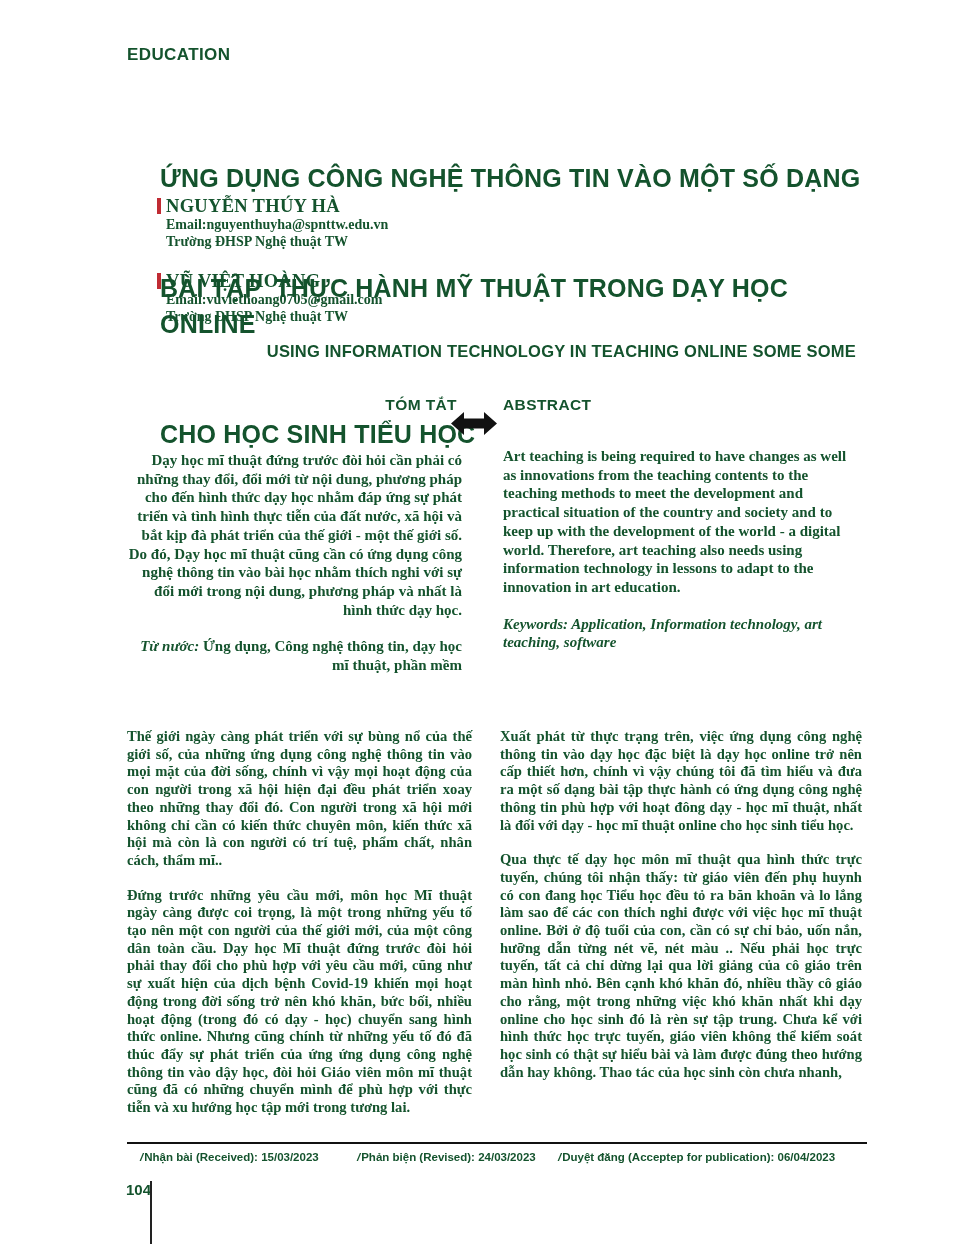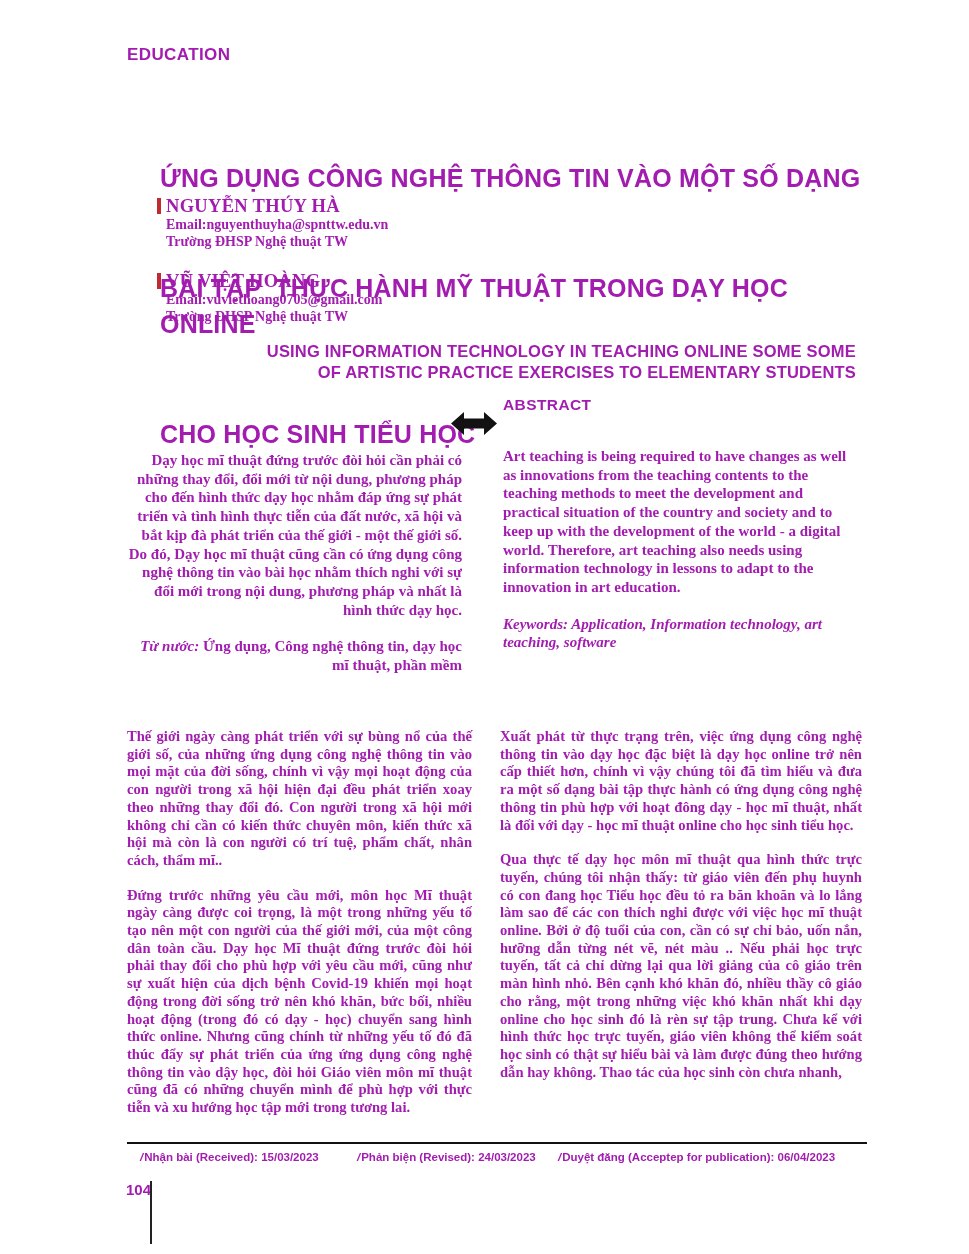--- a/index.html
+++ b/index.html
@@ -1,18 +1,18 @@
 <!DOCTYPE html>
 <html><head>
 <meta charset="utf-8">
 <style>
   html,body{margin:0;padding:0;background:#e8e8e8;}
   .page{
     position:relative;width:969px;height:1254px;background:#ffffff;
-    margin:0 auto;overflow:hidden;color:#a21caf;
+    margin:0 auto;overflow:hidden;color:#14532d;
     font-family:"Liberation Serif",serif;
   }
   p{margin:0;}
 
   .section-label{
     position:absolute;left:127px;top:45px;
     font:bold 17px "Liberation Sans",sans-serif;letter-spacing:.4px;
   }
   .vi-title{
     position:absolute;left:160px;top:87px;width:710px;
@@ -108,23 +108,23 @@
       <div class="author-name-row">
         <span class="author-marker" style="background: rgb(192, 43, 51);"></span><span>VŨ VIỆT HOÀNG</span>
       </div>
       <div class="author-meta">Email:vuviethoang0705@gmail.com</div>
       <div class="author-meta">Trường ĐHSP Nghệ thuật TW</div>
     </div>
   </div>
 
   <div class="en-title">
     <div>USING INFORMATION TECHNOLOGY IN TEACHING ONLINE SOME SOME</div>
-    <div>OF ARTISTIC PRACTICE EXERCISES TO ELEMENTARY STUDENTS</div>
   </div>
 
+  <div class="abs-head-vi">TÓM TẮT</div>
   <div class="abs-head-en">ABSTRACT</div>
 
   <div class="arrow-icon">
     <svg width="46" height="27" viewBox="0 0 46 27" aria-hidden="true">
       <polygon points="0,13.5 13,2 13,8.5 33,8.5 33,2 46,13.5 33,25 33,18.5 13,18.5 13,25" fill="#121212"></polygon>
     </svg>
   </div>
 
   <div class="abs-vi">
     <p>Dạy học mĩ thuật đứng trước đòi hỏi cần phải có những thay đổi, đổi mới từ nội dung, phương pháp cho đến hình thức dạy học nhằm đáp ứng sự phát triển và tình hình thực tiễn của đất nước, xã hội và bắt kịp đà phát triển của thế giới - một thế giới số. Do đó, Dạy học mĩ thuật cũng cần có ứng dụng công nghệ thông tin vào bài học nhằm thích nghi với sự đổi mới trong nội dung, phương pháp và nhất là hình thức dạy học.</p>

